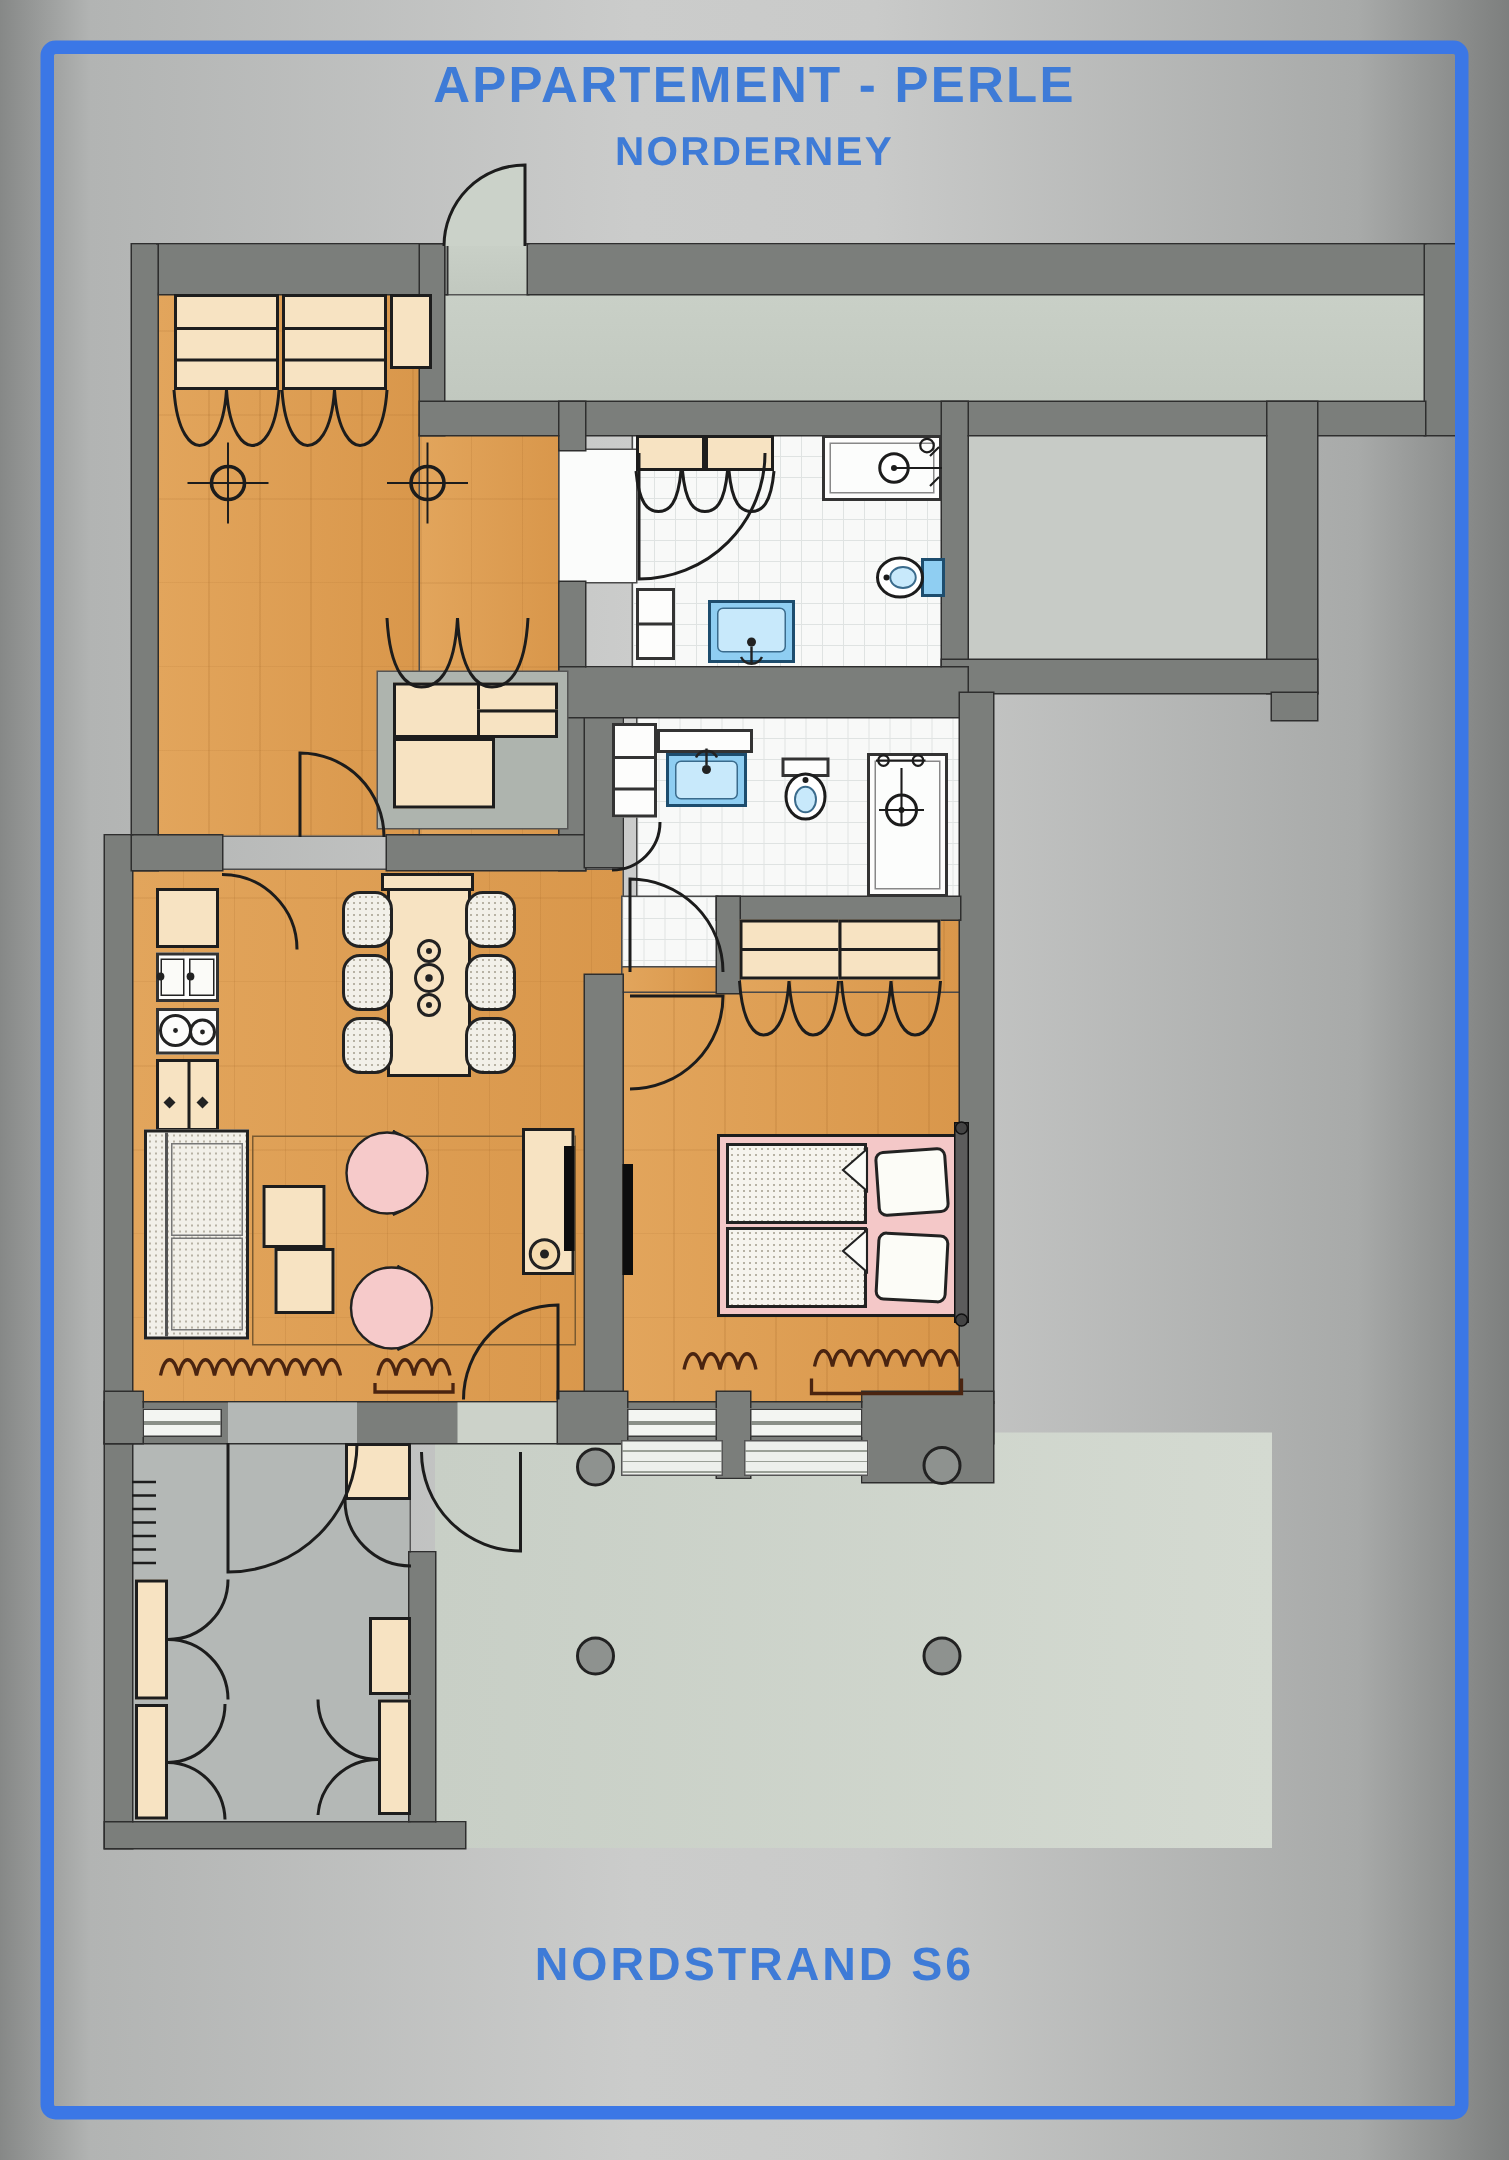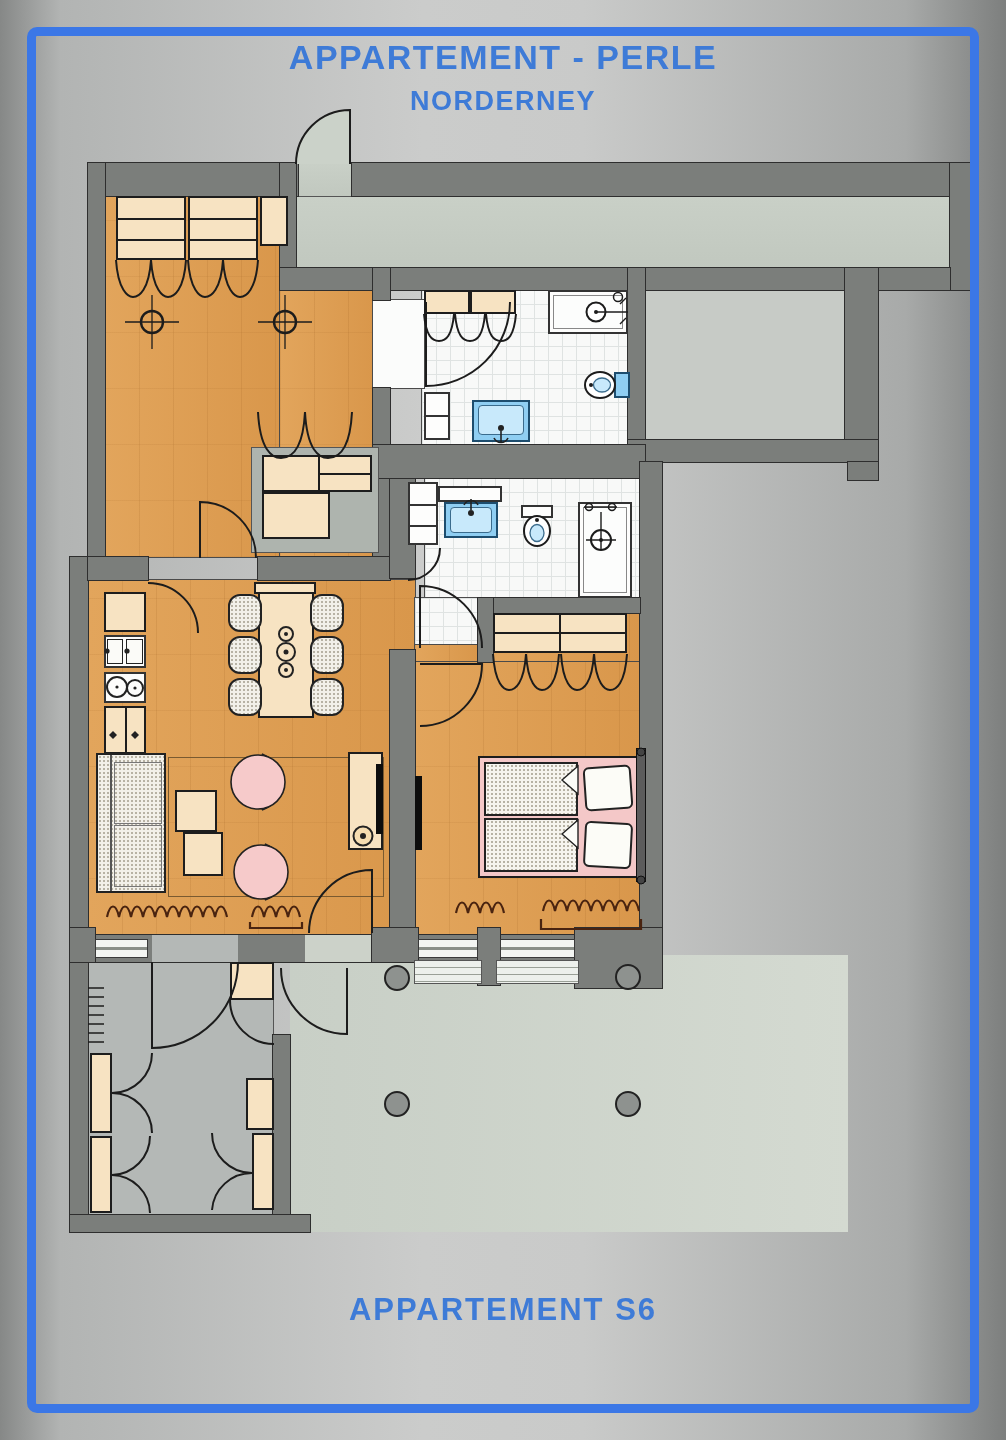--- a/index.html
+++ b/index.html
@@ -59,21 +59,21 @@
   .shelf{position:absolute;background:#1d1d1d;}
   .pillow{background:#fcfcf7;border:2px solid #222;border-radius:6px;box-sizing:border-box;}
   .rug{border:1px solid #7a5a30;}
   svg.overlay{position:absolute;left:0;top:0;pointer-events:none;}
 </style>
 </head>
 <body>
 
 <div class="abs title t1">APPARTEMENT - PERLE</div>
 <div class="abs title t2">NORDERNEY</div>
-<div class="abs title t3">APPARTEMENT S6</div>
+<div class="abs title t3">NORDSTRAND S6</div>
 
 <div class="abs terr" style="left:290px;top:955px;width:558px;height:277px"></div>
 <div class="abs hallf" style="left:88px;top:962px;width:185px;height:253px"></div>
 <div class="abs corr" style="left:296px;top:196px;width:654px;height:72px"></div>
 <div class="abs corr" style="left:298px;top:163px;width:54px;height:33px"></div>
 <div class="abs wood" style="left:105px;top:196px;width:175px;height:361px"></div>
 <div class="abs wood" style="left:280px;top:290px;width:93px;height:267px"></div>
 <div class="abs wood" style="left:88px;top:580px;width:327px;height:355px"></div>
 <div class="abs tile" style="left:422px;top:290px;width:206px;height:155px"></div>
 <div class="abs" style="left:373px;top:300px;width:51px;height:88px;background:#fbfcfb;outline:1px solid #4a4a4a"></div>

